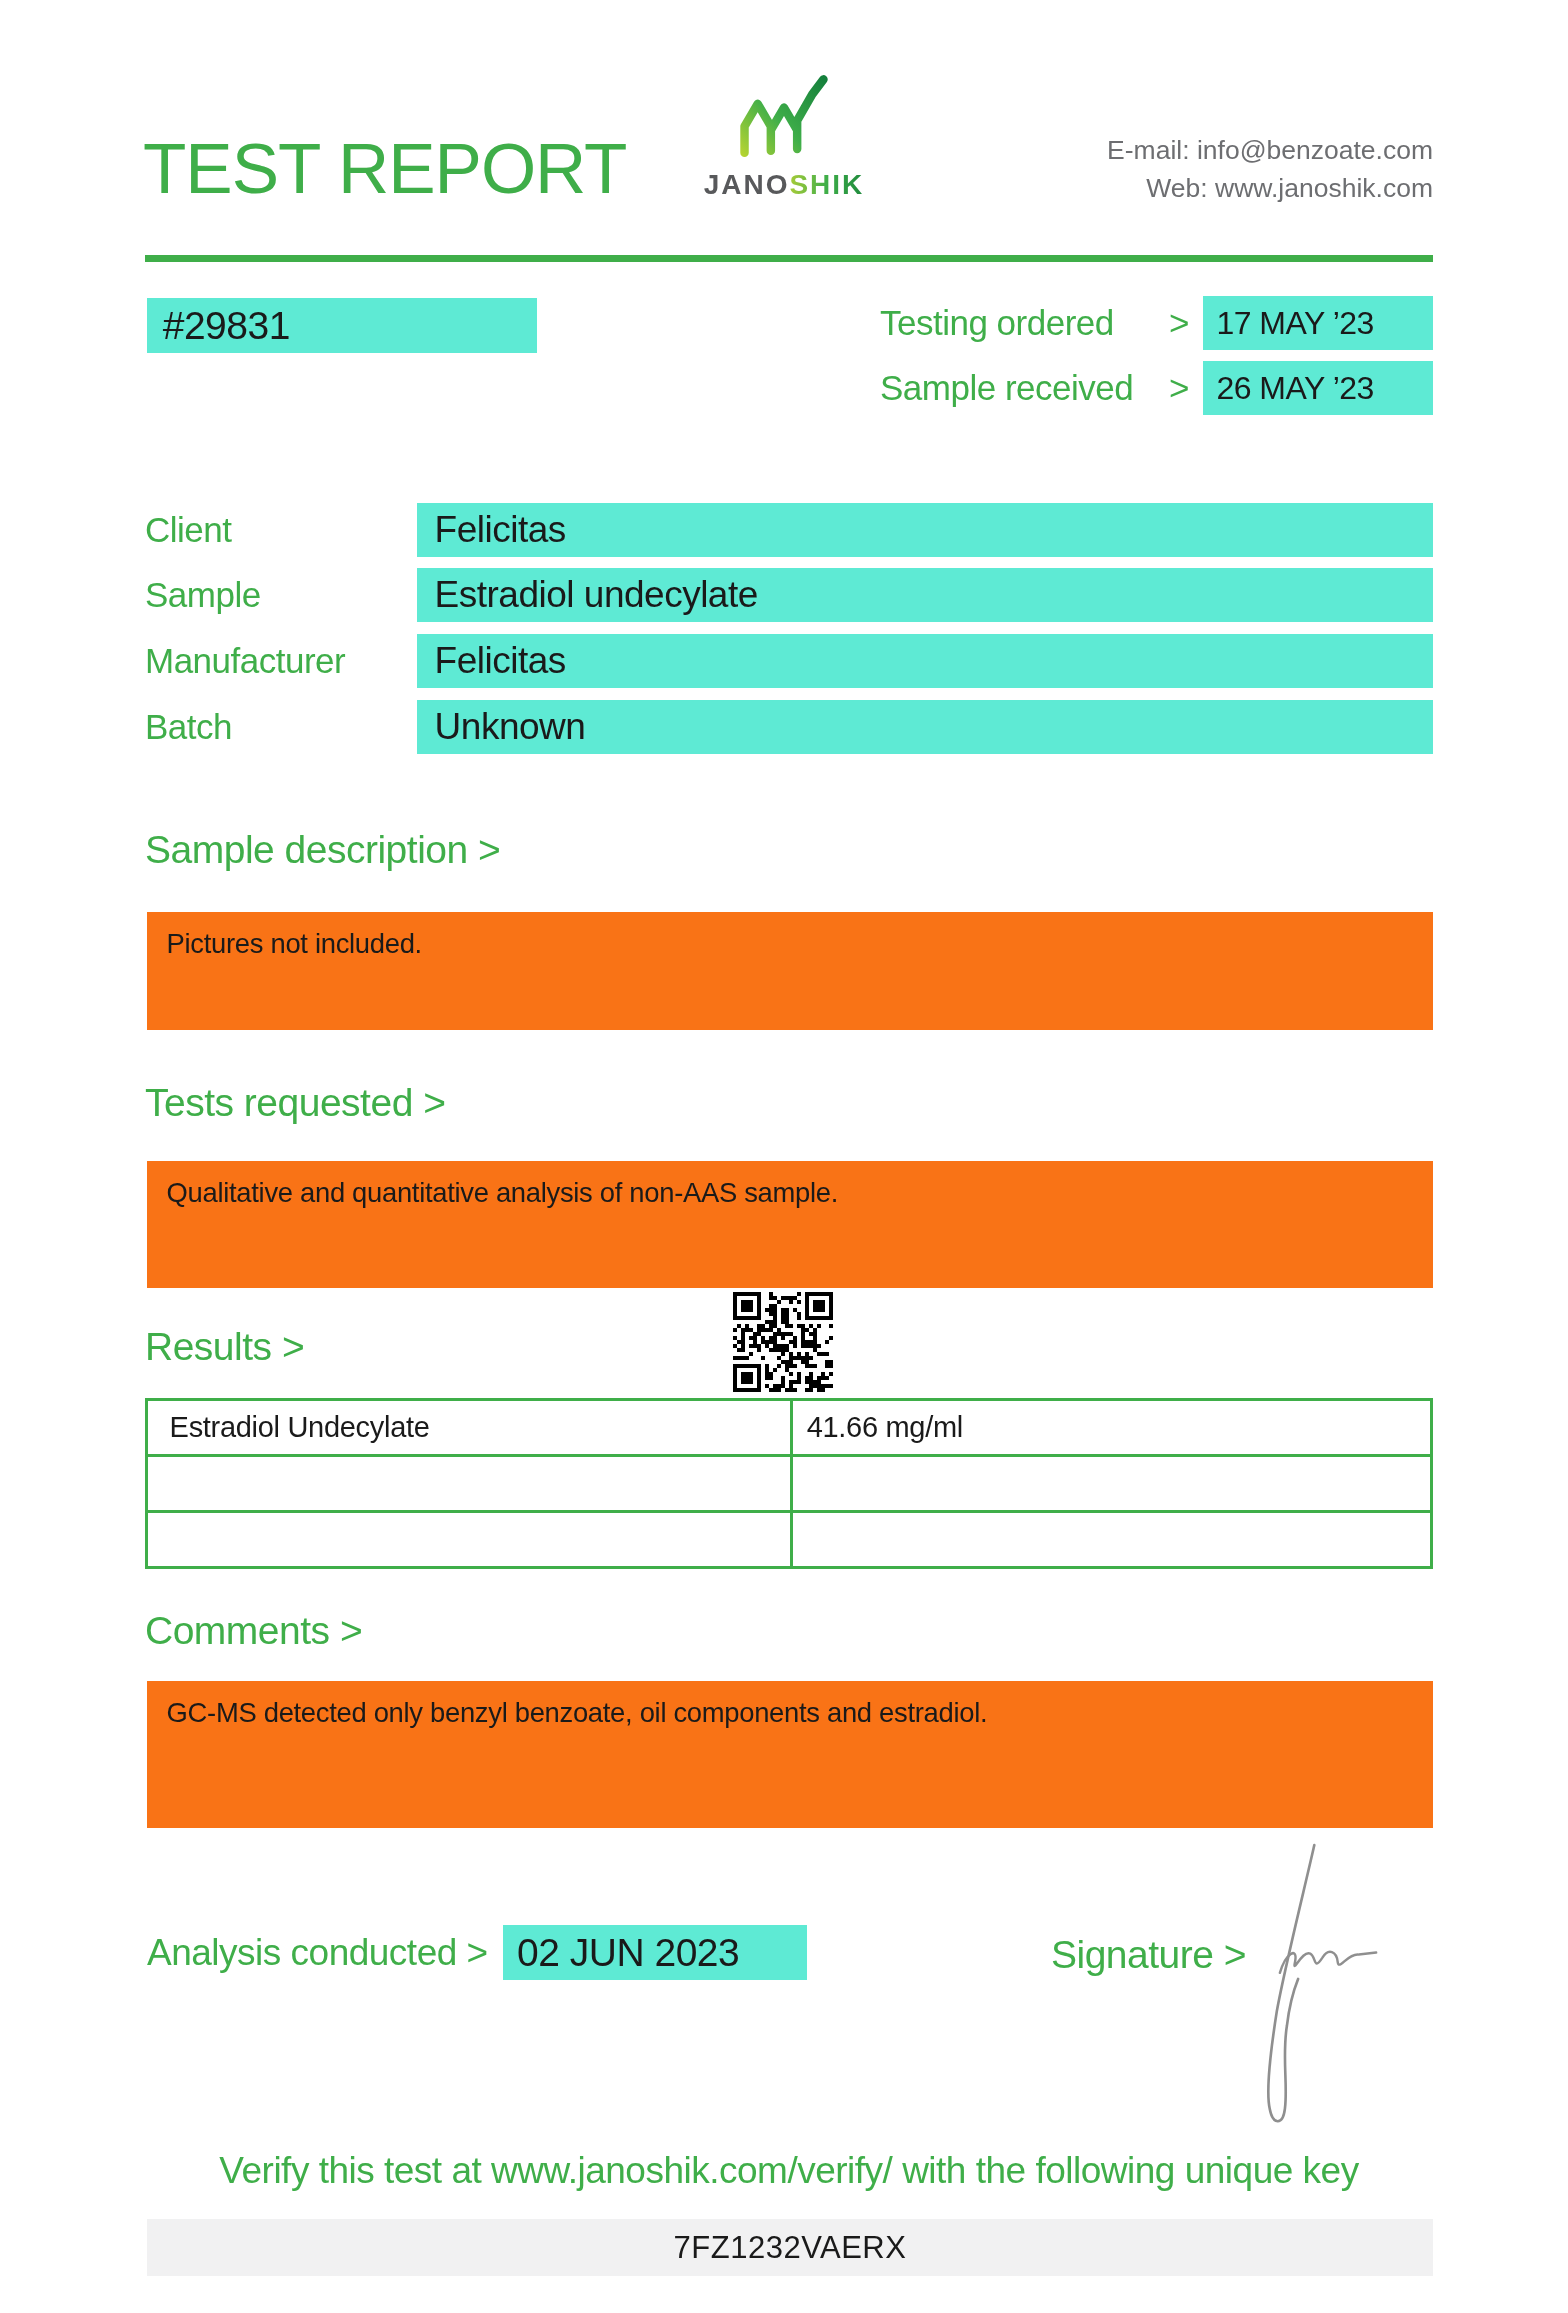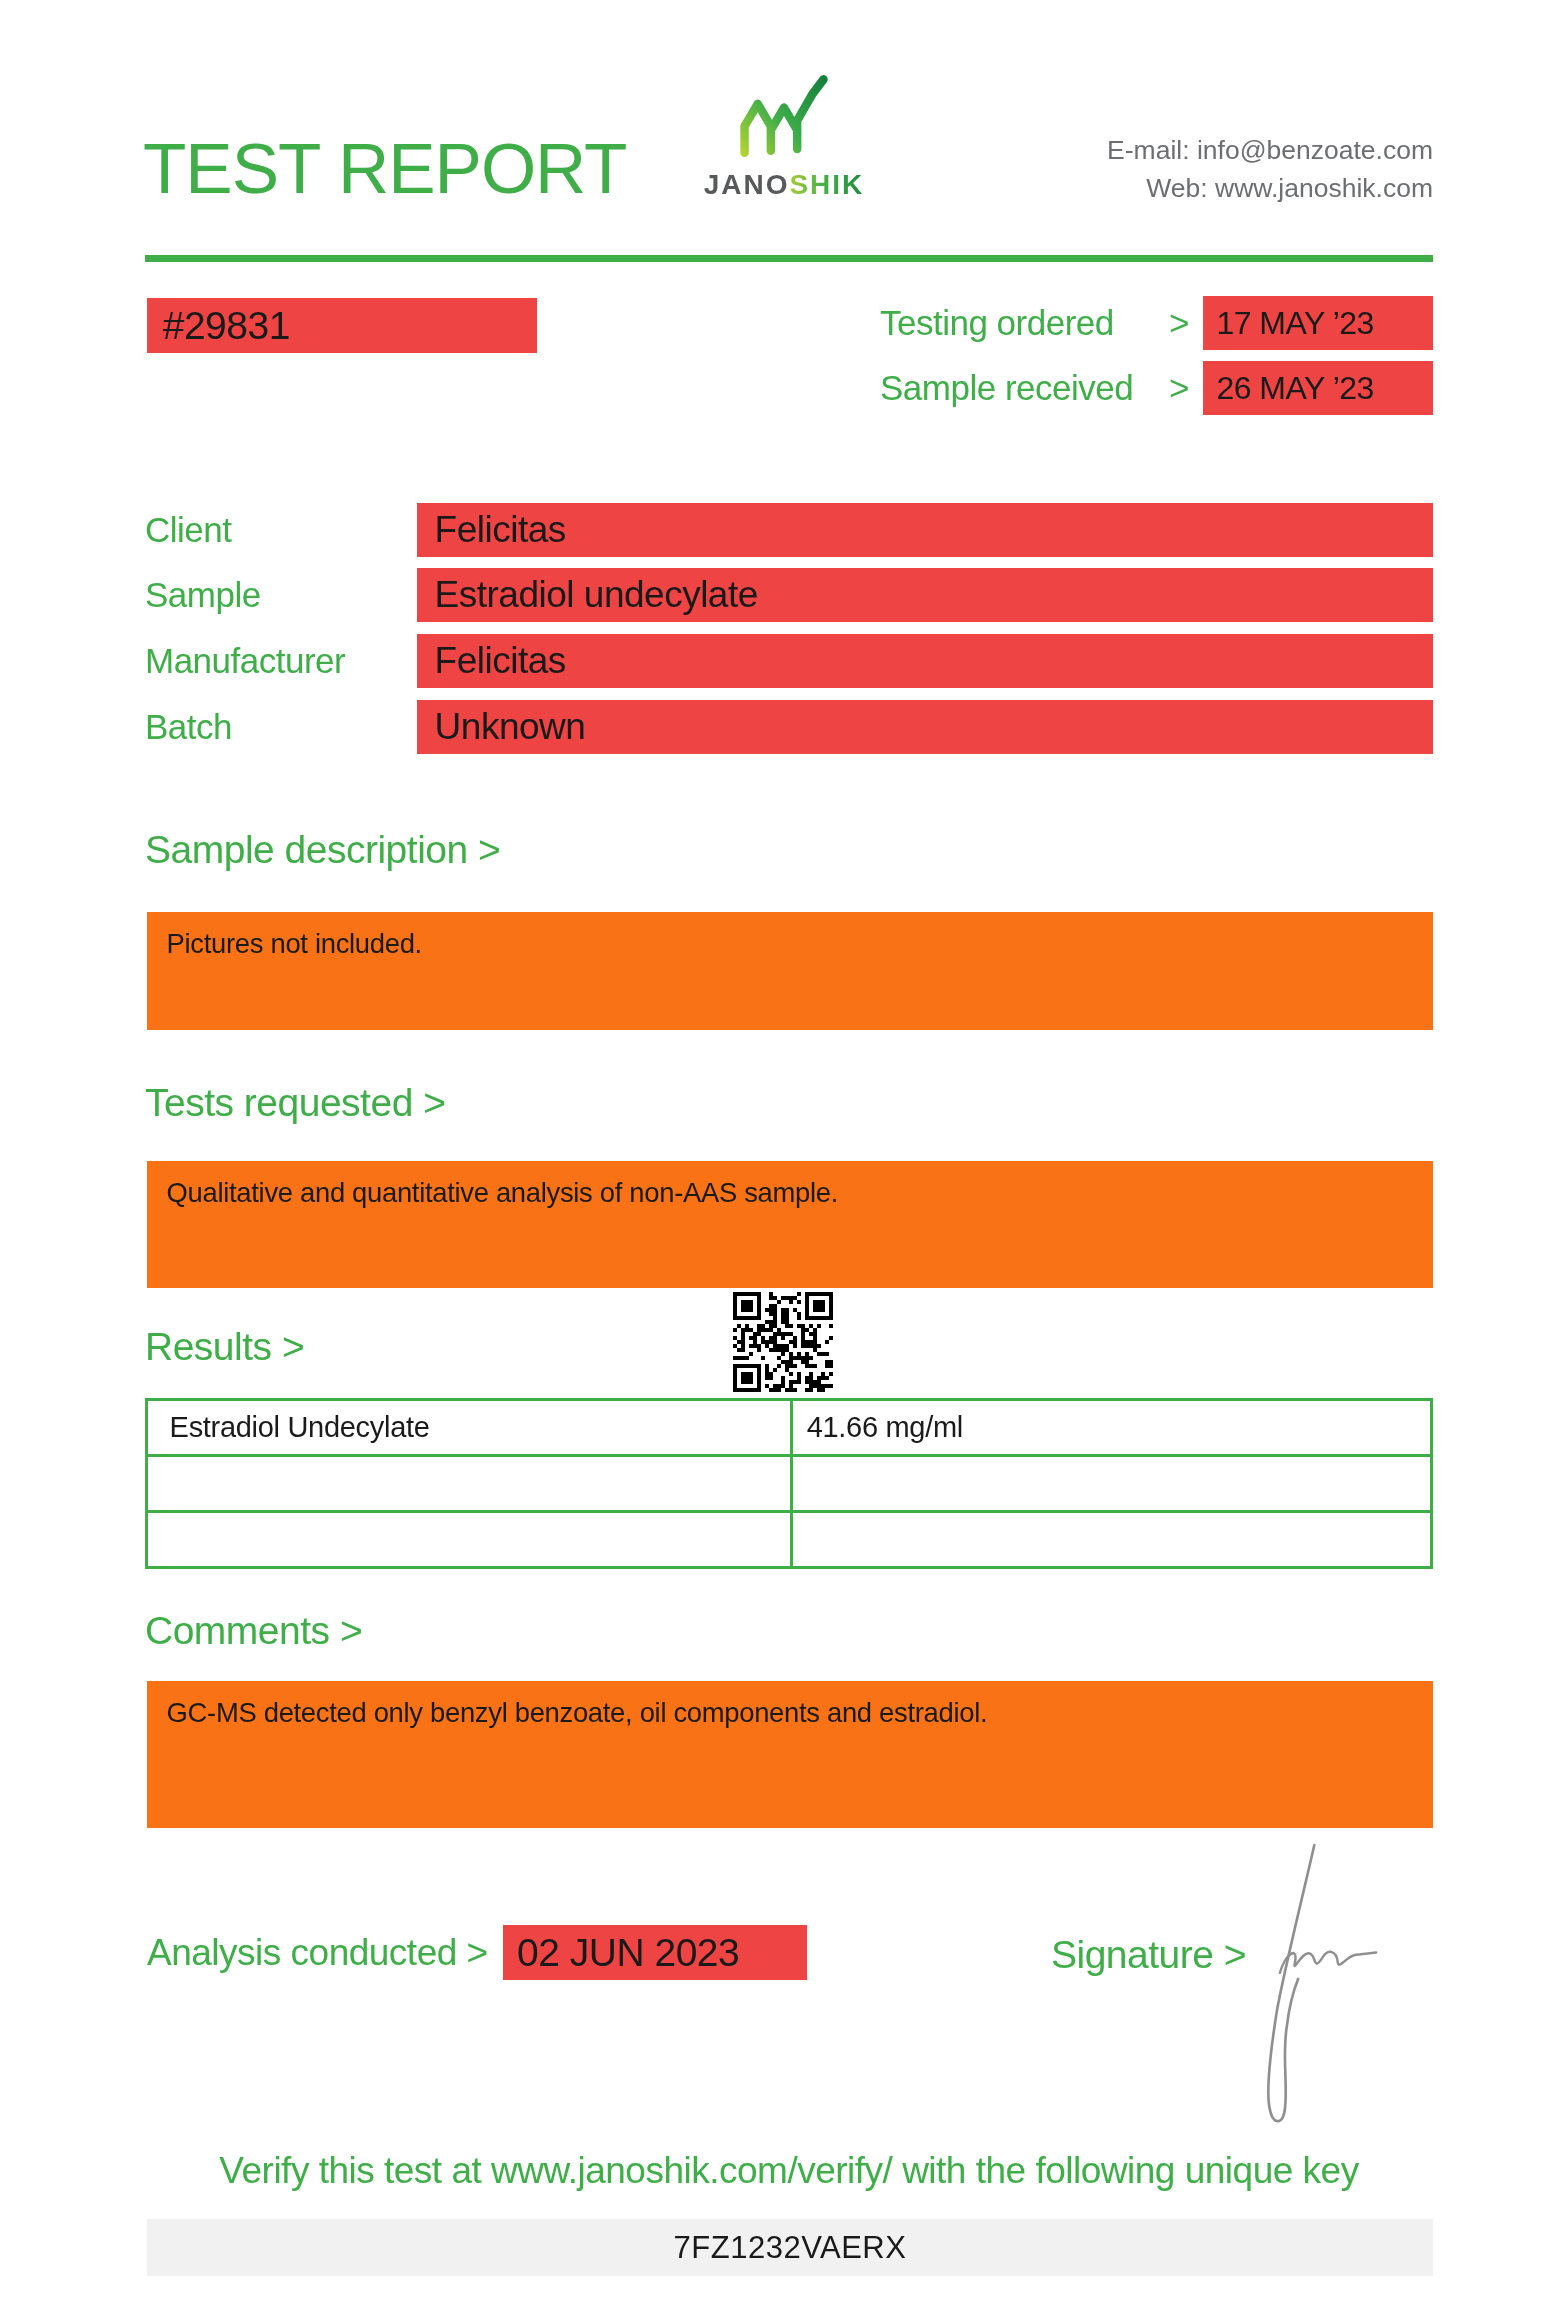--- a/index.html
+++ b/index.html
@@ -32,21 +32,21 @@
   .contact {
     position:absolute; right:135px; top:131px; text-align:right;
     font-size:26.5px; line-height:38px; color:#6d6e71; white-space:nowrap;
   }
   .header-rule {
     position:absolute; left:145px; top:255px; width:1288px; height:6.9px;
     background:#3fae49;
   }
 
   
-  .gray-box { background:#ef4444; }
+  .gray-box { background:#5eead4; }
   .flex-row { position:absolute; display:flex; align-items:stretch; }
   .v-center { display:flex; align-items:center; }
 
   
   .task-row { left:147px; top:298px; height:55px; }
   .task-label { width:272px; font-size:39px; letter-spacing:-0.5px; }
   .task-value { width:374px; font-size:39px; padding-left:15.7px; letter-spacing:-0.5px; }
 
   
   .date-row { left:880px; width:553px; height:54px; }

